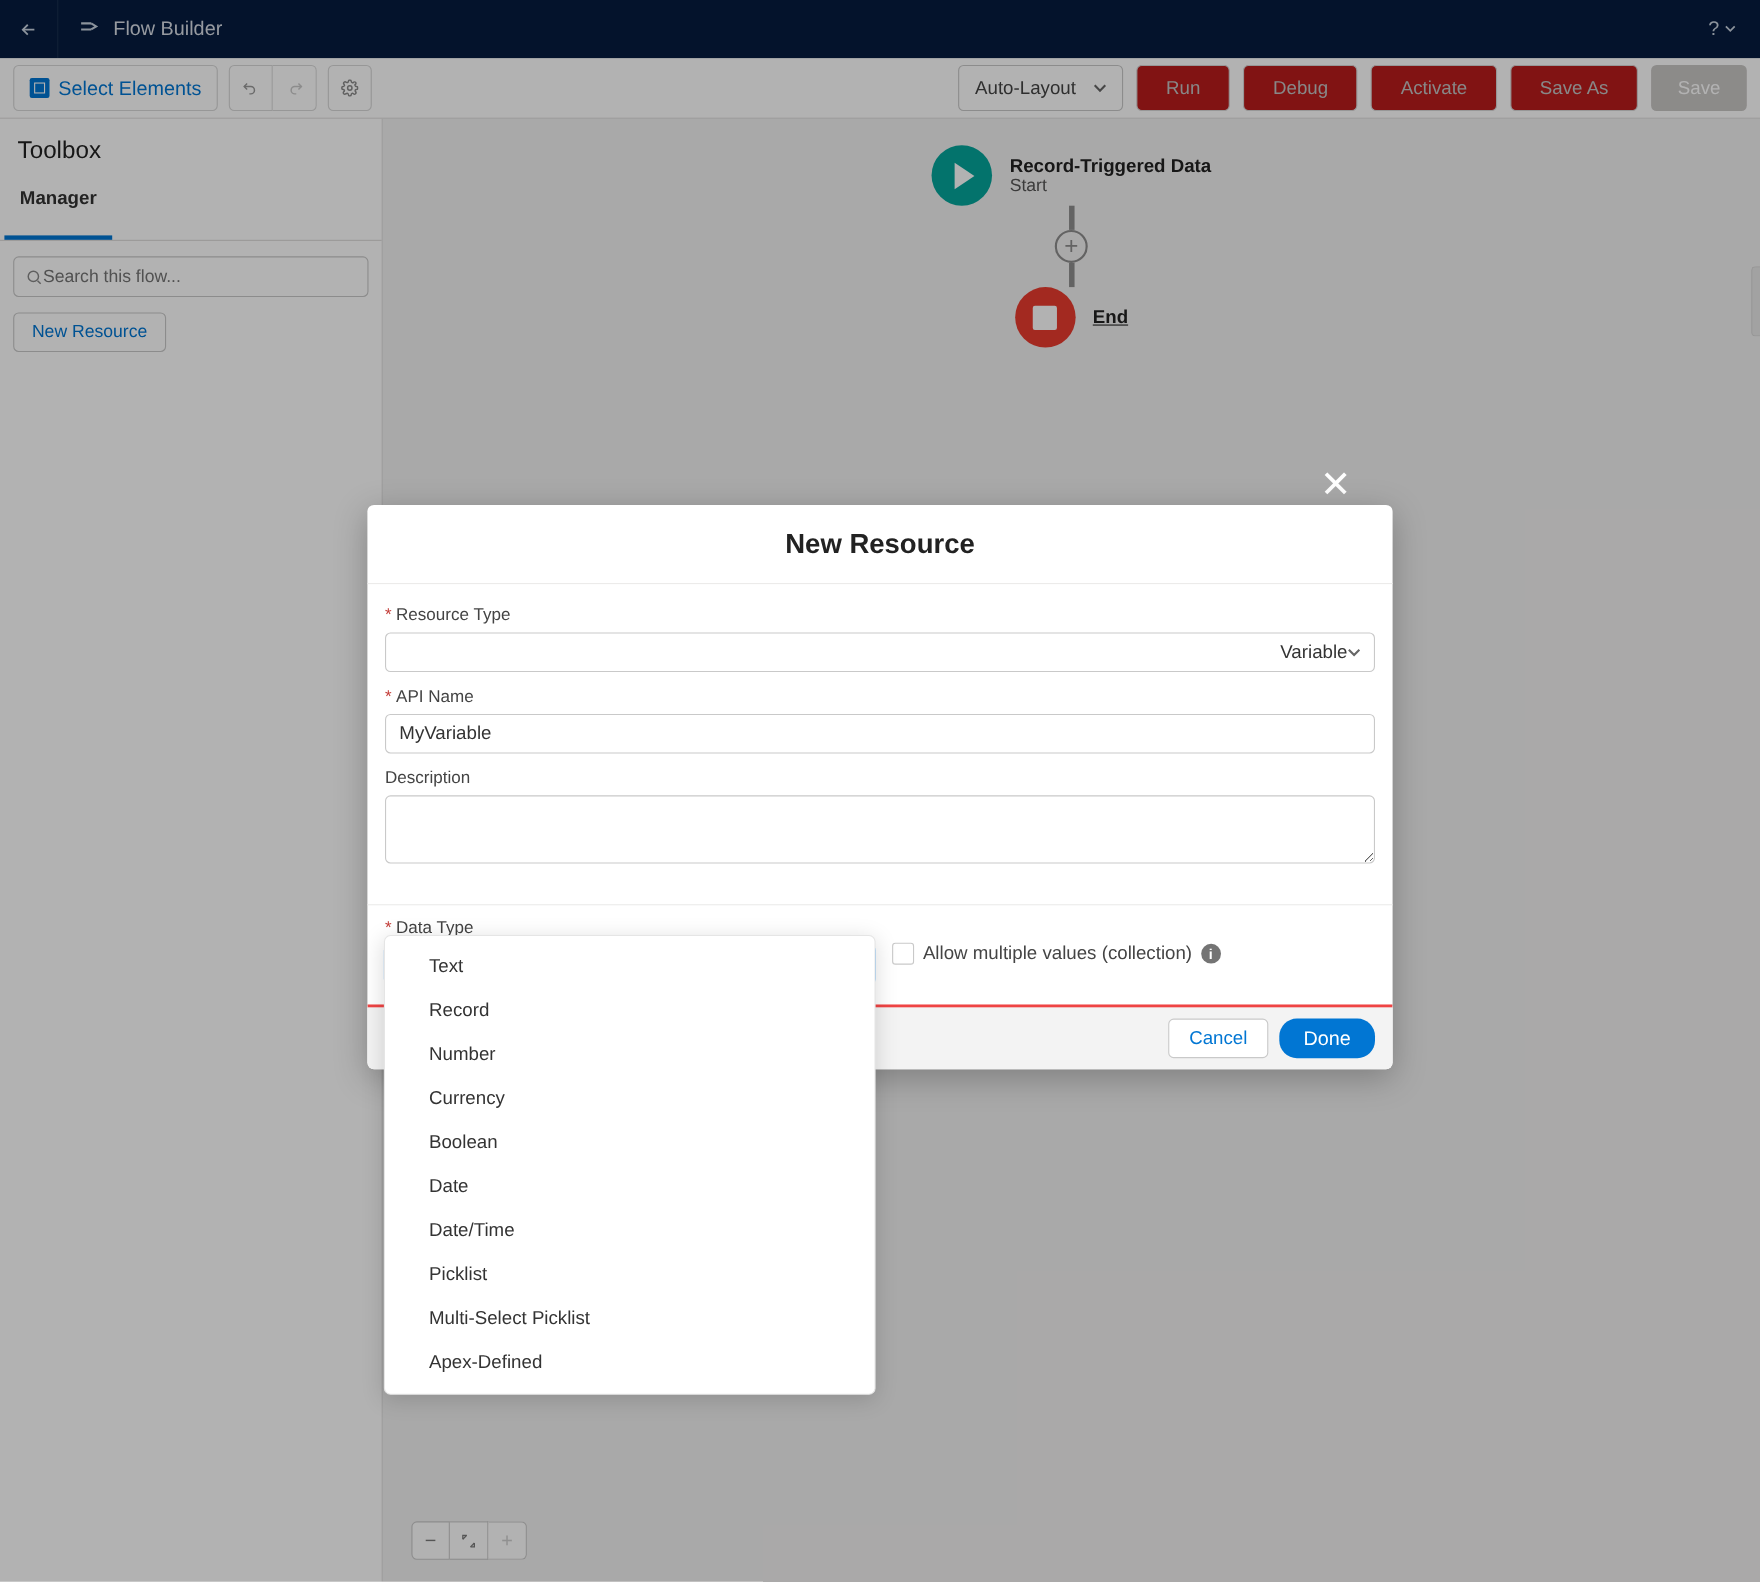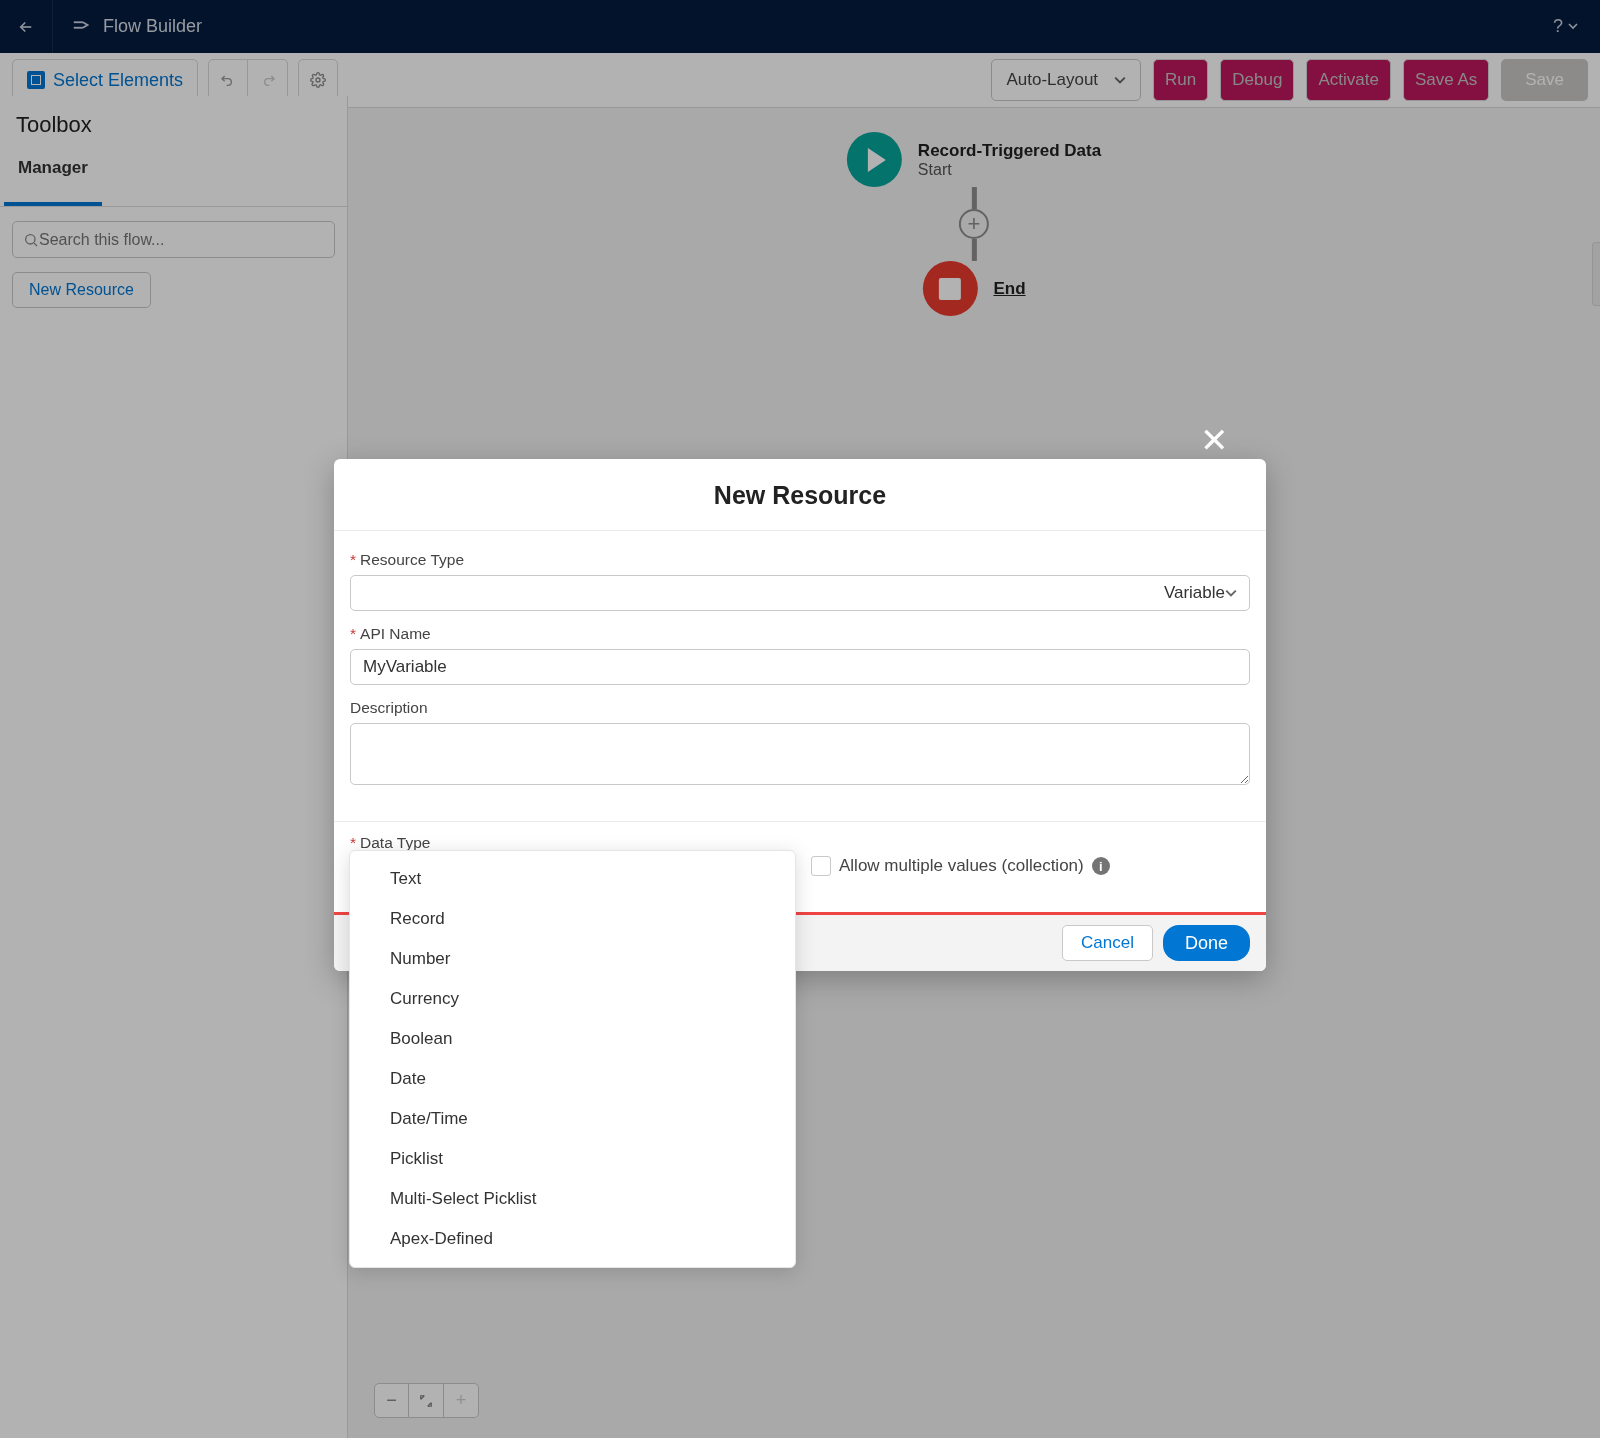--- a/index.html
+++ b/index.html
@@ -22,25 +22,25 @@
   .icon-btn-group { display:flex; margin-left:10px; }
   .icon-btn { width:40px; height:42px; border:1px solid #d8d8d8; background:#fff; display:flex; align-items:center; justify-content:center; color:#9a9a9a; cursor:pointer; }
   .icon-btn:first-child { border-radius:5px 0 0 5px; }
   .icon-btn:last-child { border-radius:0 5px 5px 0; border-left:none; }
   .icon-btn:not(:first-child):not(:last-child){ border-left:none; }
   .icon-btn-single { width:40px; height:42px; border:1px solid #d8d8d8; border-radius:5px; background:#fff; display:flex; align-items:center; justify-content:center; color:#6b6b6b; margin-left:10px; cursor:pointer; }
   .right-tools { margin-left:auto; display:flex; align-items:center; gap:12px; }
   .auto-layout-dd { height:42px; padding:15px 14px; border:1px solid #c9c9c9; border-radius:5px; background:#fff; display:flex; align-items:center; gap:16px; color:#444; font-size:17px; cursor:pointer; }
   .chevron { width:12px; height:12px; }
   .chevron svg { display:block; }
-  .dimmed-btn { height:42px; padding:0 11px; border:1px solid #d8d8d8; border-radius:5px; background:#be185d; color:#c3c3c3; font-size:17px; cursor:default; }
+  .dimmed-btn { height:42px; padding:0 26px; border:1px solid #d8d8d8; border-radius:5px; background:#b91c1c; color:#c3c3c3; font-size:17px; cursor:default; }
   .save-btn-solid { height:42px; padding:0 24px; border:none; border-radius:5px; background:#c9c7c5; color:#fff; font-size:17px; cursor:default; }
 
   
-  .sidebar { position:absolute; top:96px; left:0; width:348px; bottom:0; background:#fff; border-right:1px solid #dddbda; }
+  .sidebar { position:absolute; top:108px; left:0; width:348px; bottom:0; background:#fff; border-right:1px solid #dddbda; }
   .sidebar-title { padding:16px 16px 12px; font-size:22px; color:#222; }
   .sidebar-tabs { display:flex; border-bottom:1px solid #dddbda; padding:0 4px; }
   .sidebar-tab { padding:8px 14px 24px; font-size:17px; color:#333; font-weight:600; border-bottom:4px solid #0176d3; cursor:pointer; }
   .sidebar-body { padding:14px 12px; }
   .search-wrap { position:relative; height:37px; border:1px solid #c9c9c9; border-radius:5px; display:flex; align-items:center; padding:16px 10px; color:#888; }
   .search-wrap input { border:none; outline:none; flex:1; font-size:16px; color:#333; background:transparent; }
   .new-resource-btn { margin-top:14px; height:36px; padding:0 16px; border:1px solid #c9c9c9; border-radius:5px; background:#fff; color:#0176d3; font-size:16px; cursor:pointer; }
 
   
   .canvas { position:absolute; top:108px; left:348px; right:0; bottom:0; background:#f3f2f2; overflow:hidden; }

